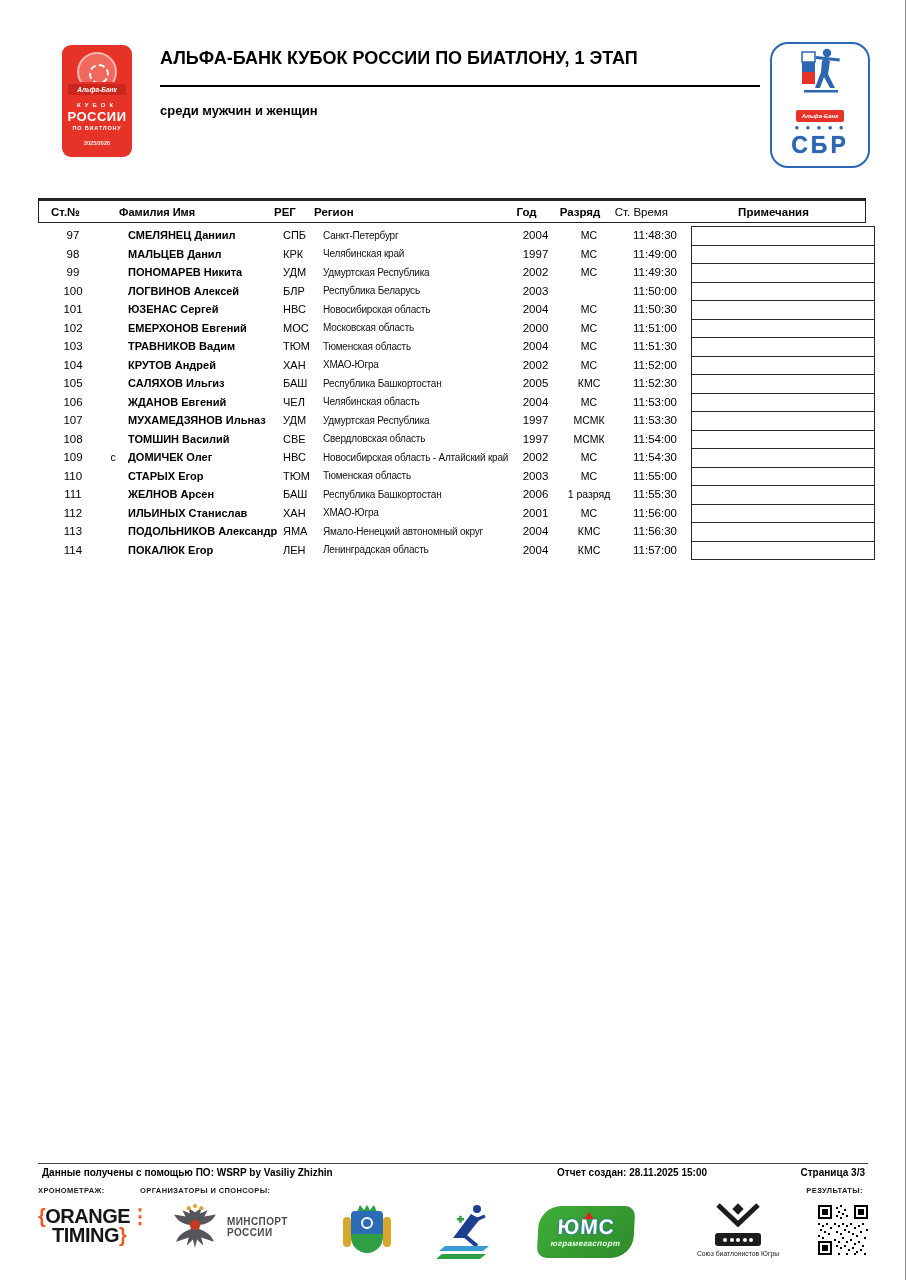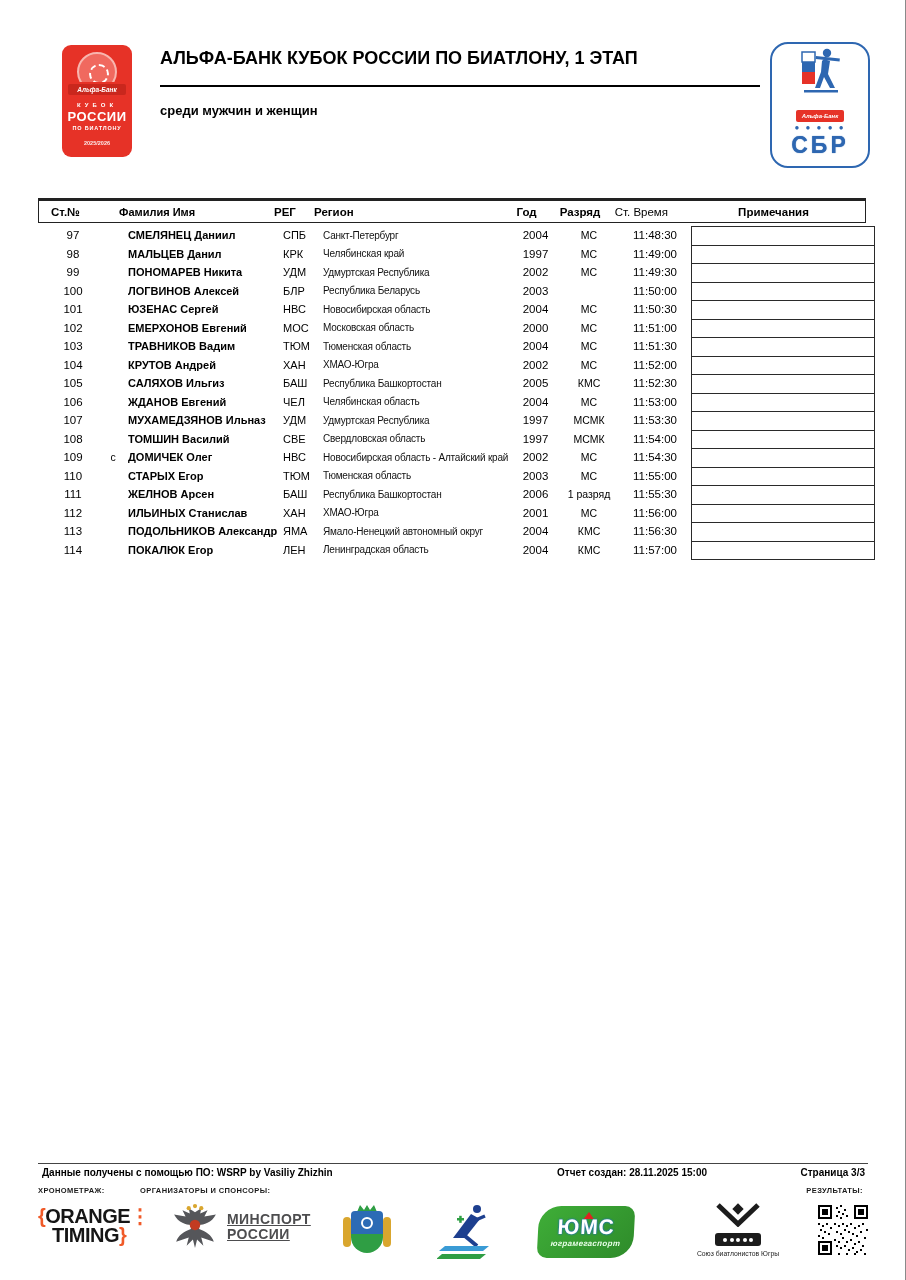--- a/index.html
+++ b/index.html
@@ -74,21 +74,21 @@
   .f-page{position:absolute;right:40px;top:1167px;font-size:10px;font-weight:bold;}
   .f-label{position:absolute;top:1186px;font-size:7.5px;font-weight:bold;color:#1a1a1a;letter-spacing:.4px;}
   .fl-timing{left:38px;} .fl-sponsors{left:140px;} .fl-results{right:42px;}
 
   .ot{position:absolute;left:38px;top:1207px;font-size:20px;font-weight:800;letter-spacing:-0.5px;
       line-height:.95;color:#151515;white-space:nowrap;}
   .ot .orn{color:#f05a28;font-weight:bold;}
   .ot-l2{padding-left:14px;}
 
   .minsport{position:absolute;left:172px;top:1204px;display:flex;align-items:center;gap:9px;}
-  .ms-text{font-size:14px;font-weight:bold;color:#4d4d4f;line-height:1.1;letter-spacing:.4px;text-decoration:underline;}
+  .ms-text{font-size:10px;font-weight:bold;color:#4d4d4f;line-height:1.1;letter-spacing:.4px;}
 
   .crest{position:absolute;left:341px;top:1205px;width:52px;height:58px;}
   .crest-shield{position:absolute;left:10px;top:6px;width:32px;height:42px;
       background:linear-gradient(#2c6bb5 0 55%,#2f9e44 55% 100%);
       border-radius:4px 4px 16px 16px;}
   .crest-orn{position:absolute;left:20px;top:12px;width:12px;height:12px;border:2px solid #fff;
       border-radius:50%;box-sizing:border-box;}
   .crest-bear{position:absolute;top:12px;width:8px;height:30px;background:#d9a62e;border-radius:4px;}
   .crest-bear.l{left:2px;} .crest-bear.r{right:2px;}
   .crest-crown{position:absolute;left:16px;top:0;width:20px;height:7px;background:#2f9e44;

